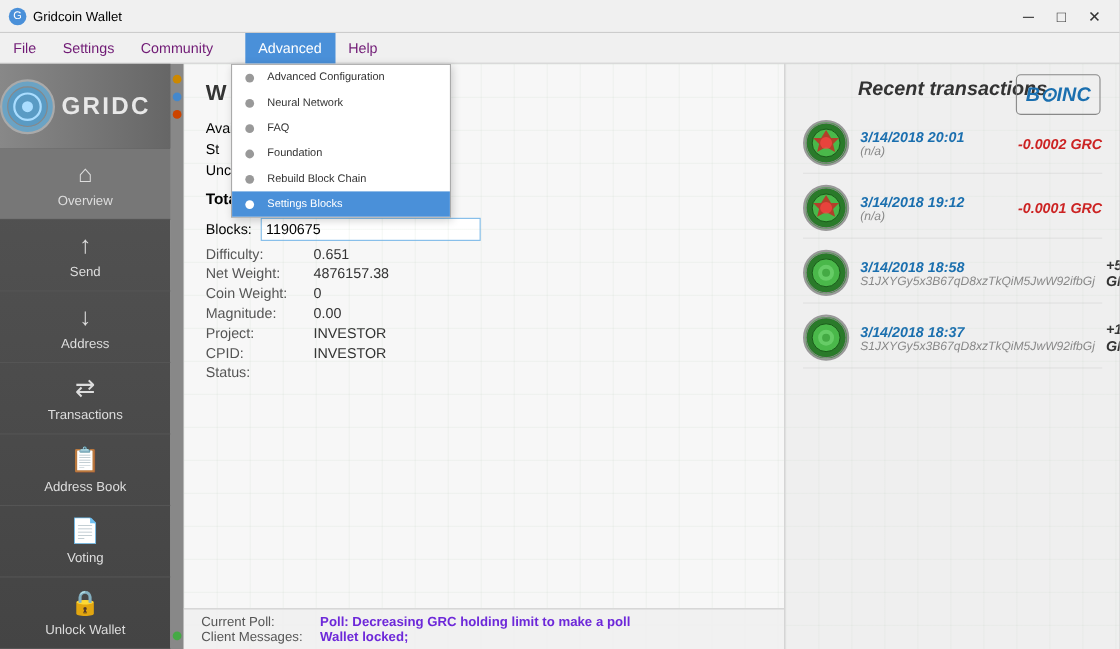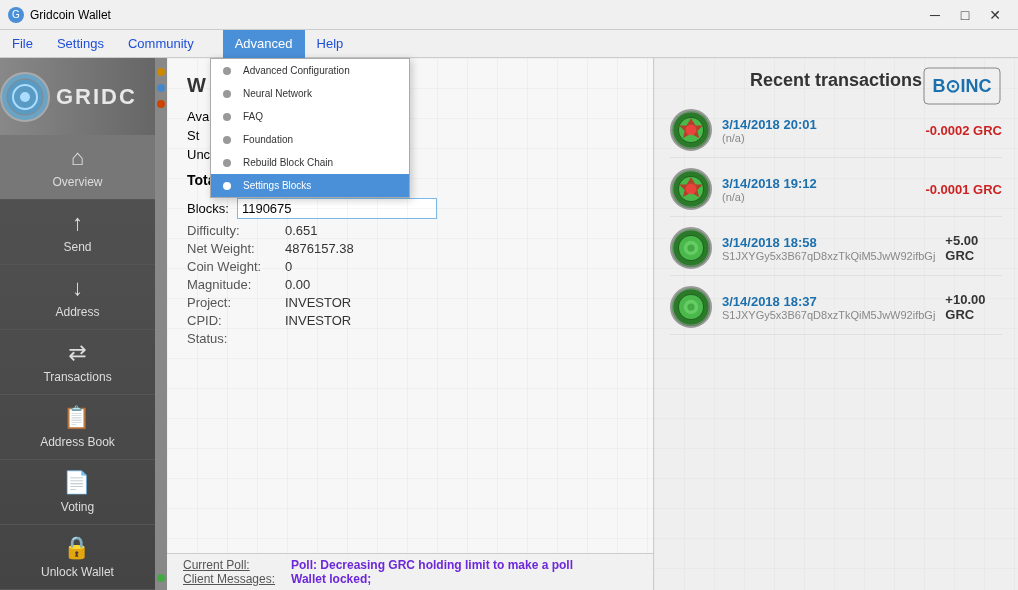--- a/index.html
+++ b/index.html
@@ -28,21 +28,21 @@
       height: 28px;
       display: flex;
       align-items: center;
       border-bottom: 1px solid #ccc;
       position: relative;
     }
     .menu-item {
       padding: 4px 12px;
       cursor: pointer;
       font-size: 13px;
-      color: #1d4ed8;
+      color: #701a75;
       height: 28px;
       display: flex;
       align-items: center;
     }
     .menu-item.active { background: #4a90d9; color: white; margin-left: 17px; }
 
     
     .dropdown {
       position: absolute;
       top: 28px;
@@ -168,31 +168,32 @@
     .detail-value { color: #333; }
 
     .bottom-bar {
       position: absolute; bottom: 0; left: 0; right: 0;
       background: rgba(240,240,240,0.9);
       border-top: 1px solid #ccc;
       padding: 4px 16px;
       font-size: 12px;
     }
     .bottom-row { display: flex; gap: 8px; }
-    .bottom-label { color: #555; min-width: 100px; text-decoration: underline; }
+    .bottom-label { color: #555; min-width: 100px; }
     .bottom-value { color: #6d28d9; font-weight: bold; }
 
     
     .right-panel {
-      width: 365px;
+      width: 305px;
       background: rgba(255,255,255,0.7);
       padding: 12px 16px;
       border-left: 1px solid #ccc;
       overflow: hidden;
       position: relative;
+      font-style: italic;
     }
     .right-panel::before {
       content: '';
       position: absolute;
       top: 0; left: 0; right: 0; bottom: 0;
       background-image:
         linear-gradient(rgba(150,180,150,0.08) 1px, transparent 1px),
         linear-gradient(90deg, rgba(150,180,150,0.08) 1px, transparent 1px);
       background-size: 30px 30px;
       pointer-events: none;

